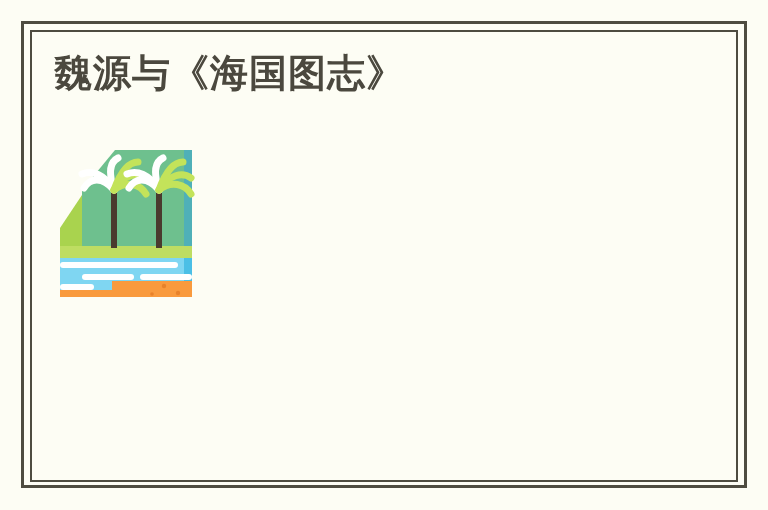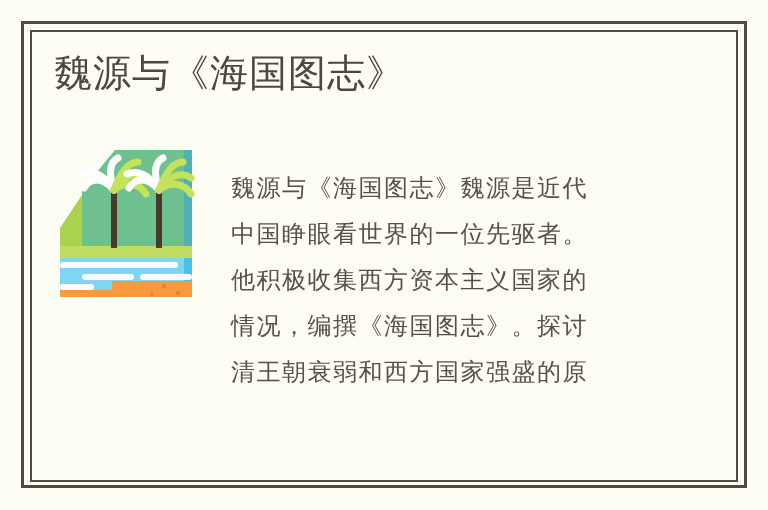--- a/index.html
+++ b/index.html
@@ -47,21 +47,21 @@
 
   .page-title {
     position: absolute;
     left: 54px;
     top: 47px;
     font-size: 38px;
     line-height: 52px;
     letter-spacing: 1px;
     color: #4b483e;
     font-family: "DejaVu Sans", "Liberation Sans", sans-serif;
-    font-weight: 400;
+    font-weight: 700;
     white-space: nowrap;
   }
 
   
   .illustration {
     position: absolute;
     left: 60px;
     top: 150px;
     width: 140px;
     height: 147px;
@@ -143,21 +143,14 @@
         <path d="M99 40 C87 26 75 28 69 38" stroke="#ffffff" stroke-width="7"></path>
         <path d="M99 40 C89 24 77 20 67 24" stroke="#ffffff" stroke-width="7"></path>
         <path d="M99 40 C93 22 95 12 103 8" stroke="#ffffff" stroke-width="7"></path>
         <path d="M99 40 C109 24 123 22 131 28" stroke="#c3e35a" stroke-width="7"></path>
         <path d="M99 40 C111 30 125 34 131 44" stroke="#c3e35a" stroke-width="7"></path>
         <path d="M99 40 C107 18 115 12 123 12" stroke="#c3e35a" stroke-width="7"></path>
       </g>
     </svg>
   </div>
 
-  <div class="body-copy">
-    <span class="line">魏源与《海国图志》魏源是近代</span>
-    <span class="line">中国睁眼看世界的一位先驱者。</span>
-    <span class="line">他积极收集西方资本主义国家的</span>
-    <span class="line">情况，编撰《海国图志》。探讨</span>
-    <span class="line">清王朝衰弱和西方国家强盛的原</span>
-  </div>
 
 </div>
 
 </body></html>

